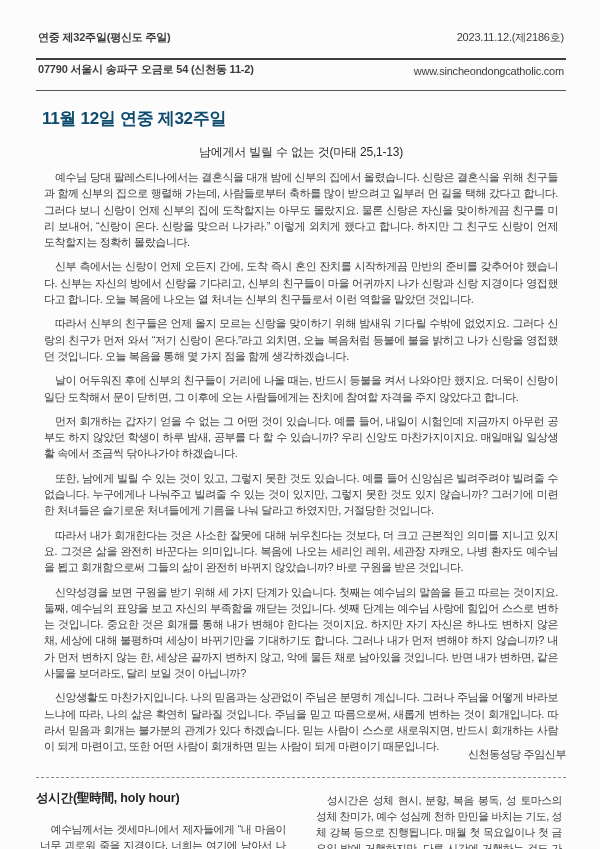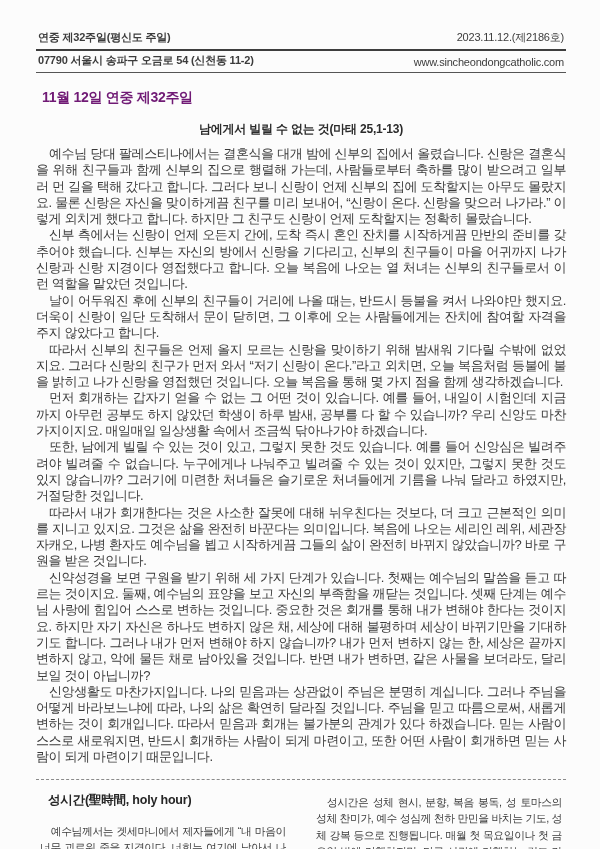--- a/index.html
+++ b/index.html
@@ -12,59 +12,59 @@
   }
   .page{
     box-sizing:border-box;
     width:600px;height:849px;
     padding:28px 34px 0 36px;
   }
   
   .hdr-row{
     display:flex;justify-content:space-between;align-items:flex-end;
     font-size:11px;letter-spacing:-0.2px;
-    padding:2px 2px 4px 2px;
+    padding:2px 2px 13px 2px;
   }
   .hdr-row .l{font-weight:bold;color:#3c3c3c;}
   .hdr-row .r{color:#3c3c3c;}
   .rule-thick{border:0;border-top:2.5px solid #3e3e3e;margin:0;}
   .rule-thin{border:0;border-top:1.2px solid #555;margin:0;}
   
   .day-heading{
     margin:16px 0 0 6px;
-    font-size:14px;font-weight:bold;color:#701a75;letter-spacing:-0.3px;
+    font-size:17px;font-weight:bold;color:#0c4a6e;letter-spacing:-0.3px;
   }
   .sermon-title{
     margin:14px 0 8px 0;
     text-align:center;
-    font-size:12px;font-weight:bold;color:#2b2b2b;letter-spacing:-0.2px;
+    font-size:12px;font-weight:normal;color:#2b2b2b;letter-spacing:-0.2px;
   }
   
   .body-text p{
-    margin:0;
-    font-size:13px;line-height:16.3px;
+    margin:8px;
+    font-size:11px;line-height:16.3px;
     text-align:justify;text-indent:1em;
     letter-spacing:-0.4px;color:#3a3a3a;
   }
   .main-signature{
     text-align:right;
     font-size:11px;line-height:16.3px;letter-spacing:-0.4px;
     margin-top:-16.3px;
     color:#3a3a3a;
   }
   
   .dashed-divider{
     border:0;border-top:1.5px dashed #8a8a8a;
     margin:14px 0 10px 0;
   }
   
   .columns{display:flex;gap:22px;}
   .col{flex:1 1 0;min-width:0;}
   .section-title{
-    margin:2px 0 14px 12px;
+    margin:2px 0 14px 0;
     font-size:12.5px;font-weight:bold;color:#252525;letter-spacing:-0.2px;
   }
   .col p{
     margin:4px;
     font-size:10.8px;line-height:16.2px;
     text-align:justify;text-indent:1em;
     letter-spacing:-0.4px;color:#3a3a3a;
   }
 </style>
 </head>
@@ -84,27 +84,28 @@
     </div>
     <hr class="rule-thin">
   </div>
 
   <div class="day-heading">11월 12일 연중 제32주일</div>
   <div class="sermon-title">남에게서 빌릴 수 없는 것(마태 25,1-13)</div>
 
   <div class="body-text">
     <p>예수님 당대 팔레스티나에서는 결혼식을 대개 밤에 신부의 집에서 올렸습니다. 신랑은 결혼식을 위해 친구들과 함께 신부의 집으로 행렬해 가는데, 사람들로부터 축하를 많이 받으려고 일부러 먼 길을 택해 갔다고 합니다. 그러다 보니 신랑이 언제 신부의 집에 도착할지는 아무도 몰랐지요. 물론 신랑은 자신을 맞이하게끔 친구를 미리 보내어, “신랑이 온다. 신랑을 맞으러 나가라.” 이렇게 외치게 했다고 합니다. 하지만 그 친구도 신랑이 언제 도착할지는 정확히 몰랐습니다.</p>
     <p>신부 측에서는 신랑이 언제 오든지 간에, 도착 즉시 혼인 잔치를 시작하게끔 만반의 준비를 갖추어야 했습니다. 신부는 자신의 방에서 신랑을 기다리고, 신부의 친구들이 마을 어귀까지 나가 신랑과 신랑 지경이다 영접했다고 합니다. 오늘 복음에 나오는 열 처녀는 신부의 친구들로서 이런 역할을 맡았던 것입니다.</p>
+    <p>따라서 신부의 친구들은 언제 올지 모르는 신랑을 맞이하기 위해 밤새워 기다릴 수밖에 없었지요. 그러다 신랑의 친구가 먼저 와서 “저기 신랑이 온다.”라고 외치면, 오늘 복음처럼 등불에 불을 밝히고 나가 신랑을 영접했던 것입니다. 오늘 복음을 통해 몇 가지 점을 함께 생각하겠습니다.</p>
     <p>날이 어두워진 후에 신부의 친구들이 거리에 나올 때는, 반드시 등불을 켜서 나와야만 했지요. 더욱이 신랑이 일단 도착해서 문이 닫히면, 그 이후에 오는 사람들에게는 잔치에 참여할 자격을 주지 않았다고 합니다.</p>
-    <p>따라서 신부의 친구들은 언제 올지 모르는 신랑을 맞이하기 위해 밤새워 기다릴 수밖에 없었지요. 그러다 신랑의 친구가 먼저 와서 “저기 신랑이 온다.”라고 외치면, 오늘 복음처럼 등불에 불을 밝히고 나가 신랑을 영접했던 것입니다. 오늘 복음을 통해 몇 가지 점을 함께 생각하겠습니다.</p>
     <p>먼저 회개하는 갑자기 얻을 수 없는 그 어떤 것이 있습니다. 예를 들어, 내일이 시험인데 지금까지 아무런 공부도 하지 않았던 학생이 하루 밤새, 공부를 다 할 수 있습니까? 우리 신앙도 마찬가지이지요. 매일매일 일상생활 속에서 조금씩 닦아나가야 하겠습니다.</p>
     <p>또한, 남에게 빌릴 수 있는 것이 있고, 그렇지 못한 것도 있습니다. 예를 들어 신앙심은 빌려주려야 빌려줄 수 없습니다. 누구에게나 나눠주고 빌려줄 수 있는 것이 있지만, 그렇지 못한 것도 있지 않습니까? 그러기에 미련한 처녀들은 슬기로운 처녀들에게 기름을 나눠 달라고 하였지만, 거절당한 것입니다.</p>
-    <p>따라서 내가 회개한다는 것은 사소한 잘못에 대해 뉘우친다는 것보다, 더 크고 근본적인 의미를 지니고 있지요. 그것은 삶을 완전히 바꾼다는 의미입니다. 복음에 나오는 세리인 레위, 세관장 자캐오, 나병 환자도 예수님을 뵙고 시작하게끔 그들의 삶이 완전히 바뀌지 않았습니까? 바로 구원을 받은 것입니다.</p>
+    <p>따라서 내가 회개한다는 것은 사소한 잘못에 대해 뉘우친다는 것보다, 더 크고 근본적인 의미를 지니고 있지요. 그것은 삶을 완전히 바꾼다는 의미입니다. 복음에 나오는 세리인 레위, 세관장 자캐오, 나병 환자도 예수님을 뵙고 회개함으로써 그들의 삶이 완전히 바뀌지 않았습니까? 바로 구원을 받은 것입니다.</p>
     <p>신약성경을 보면 구원을 받기 위해 세 가지 단계가 있습니다. 첫째는 예수님의 말씀을 듣고 따르는 것이지요. 둘째, 예수님의 표양을 보고 자신의 부족함을 깨닫는 것입니다. 셋째 단계는 예수님 사랑에 힘입어 스스로 변하는 것입니다. 중요한 것은 회개를 통해 내가 변해야 한다는 것이지요. 하지만 자기 자신은 하나도 변하지 않은 채, 세상에 대해 불평하며 세상이 바뀌기만을 기대하기도 합니다. 그러나 내가 먼저 변해야 하지 않습니까? 내가 먼저 변하지 않는 한, 세상은 끝까지 변하지 않고, 악에 물든 채로 남아있을 것입니다. 반면 내가 변하면, 같은 사물을 보더라도, 달리 보일 것이 아닙니까?</p>
     <p>신앙생활도 마찬가지입니다. 나의 믿음과는 상관없이 주님은 분명히 계십니다. 그러나 주님을 어떻게 바라보느냐에 따라, 나의 삶은 확연히 달라질 것입니다. 주님을 믿고 따름으로써, 새롭게 변하는 것이 회개입니다. 따라서 믿음과 회개는 불가분의 관계가 있다 하겠습니다. 믿는 사람이 스스로 새로워지면, 반드시 회개하는 사람이 되게 마련이고, 또한 어떤 사람이 회개하면 믿는 사람이 되게 마련이기 때문입니다.</p>
+    <div class="main-signature">신천동성당 주임신부</div>
   </div>
 
   <hr class="dashed-divider">
 
   <div class="columns">
     <div class="col">
       <div class="section-title">성시간(聖時間, holy hour)</div>
       <p>예수님께서는 겟세마니에서 제자들에게 “내 마음이 너무 괴로워 죽을 지경이다. 너희는 여기에 남아서 나와 함께 깨어 있어라.”(마태 26,38)라고 말씀하시고는 홀로 기도하셨습니다. 그런데도 잠들은 제자들을 보신 예수님께서는 “너희는 나와 함께 한 시간도 깨어 있을 수 없더란 말이냐?”(마태 26,40)라고 말씀하십니다.</p>
 
     </div>

